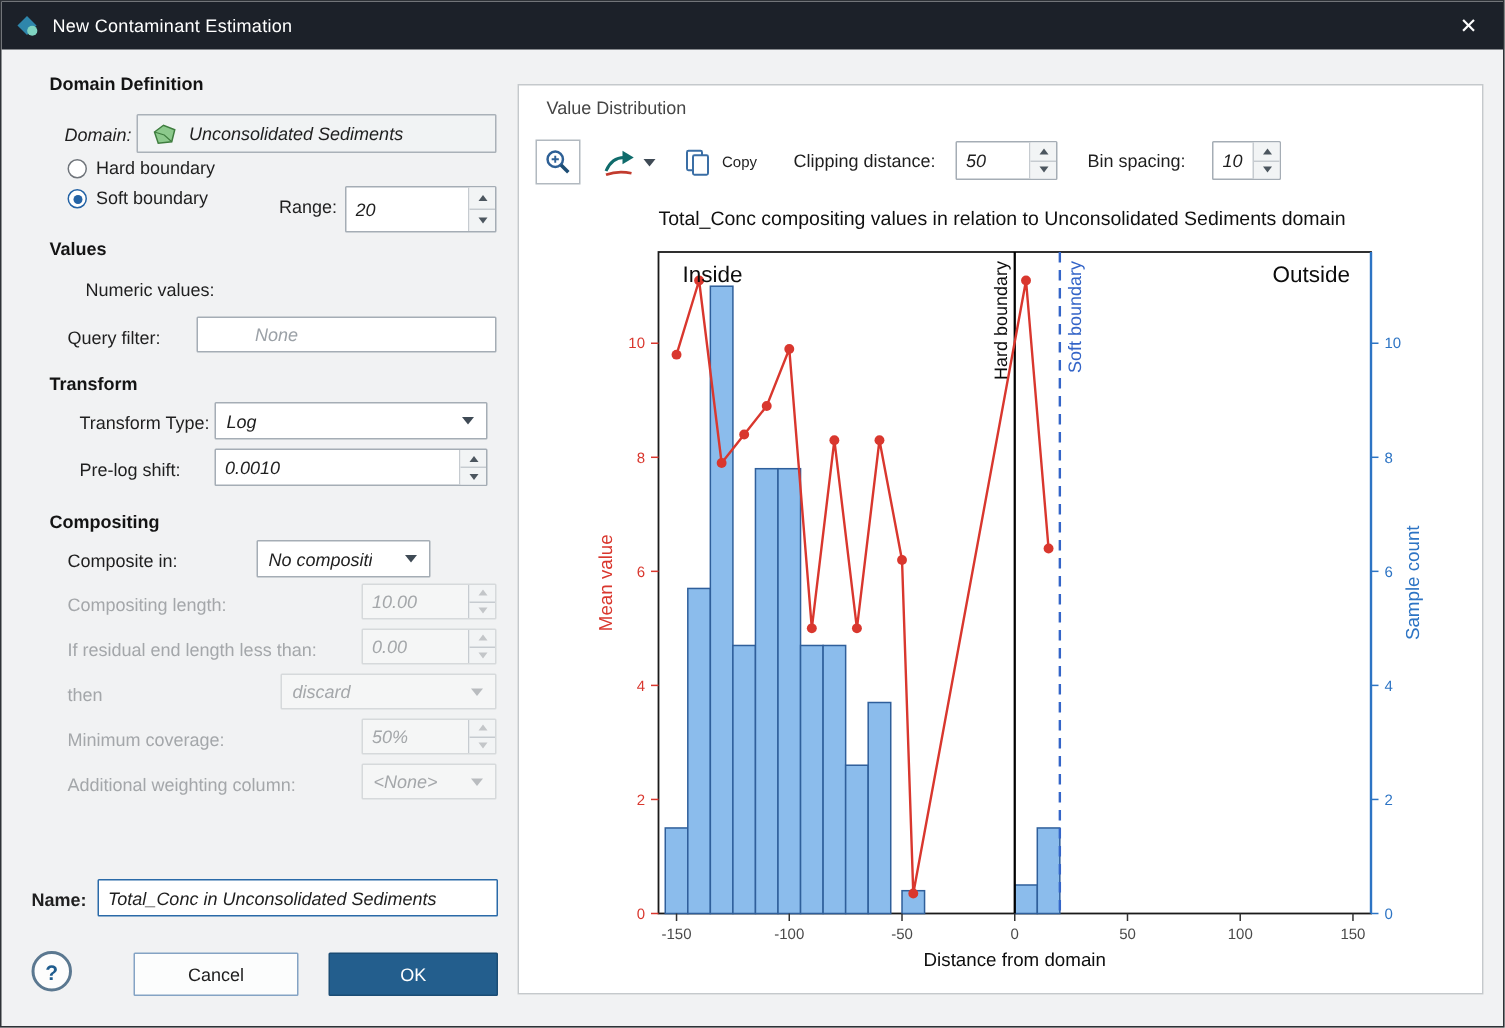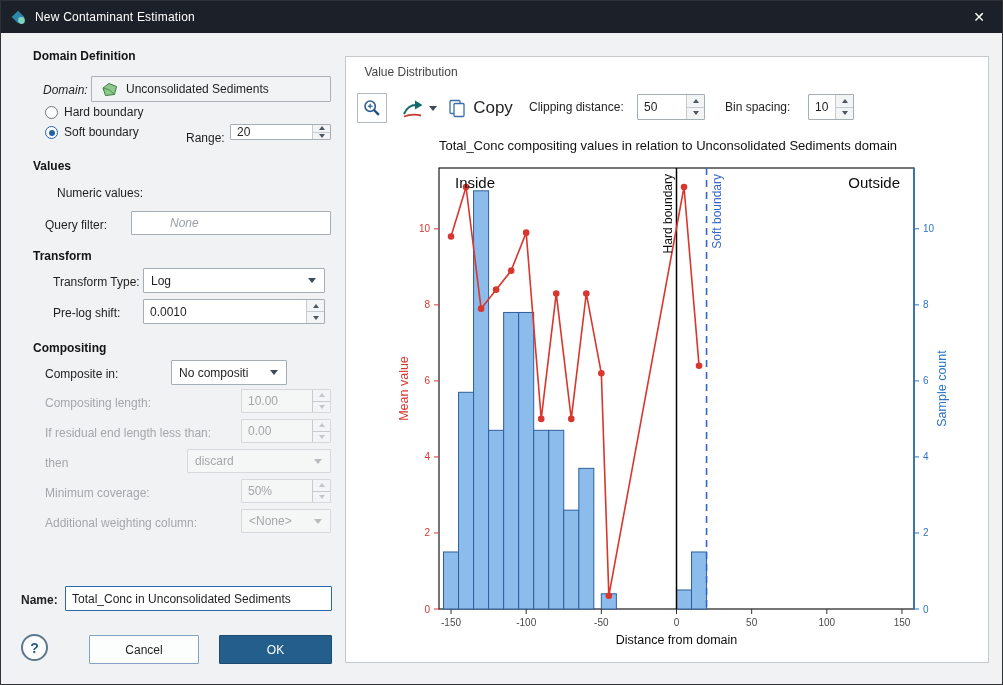--- a/index.html
+++ b/index.html
@@ -10,21 +10,21 @@
   .titlebar { position:absolute; left:0; top:0; right:0; height:32px; background:#1c2129; color:#fff; display:flex; align-items:center; }
   .titlebar .app-icon { margin-left:9px; width:17px; height:17px; }
   .titlebar .title { font-size:12px; margin-left:8px; letter-spacing:.2px; }
   .close-btn { position:absolute; right:0; top:0; width:46px; height:32px; display:flex; align-items:center; justify-content:center; font-size:14px; color:#fff; cursor:pointer; }
 
   
   .section-hdr { font-size:12px; font-weight:bold; color:#141414; }
   .lbl { font-size:12px; color:#1f1f1f; white-space:nowrap; }
   .lbl.dis { color:#a4a7aa; }
   .bold { font-weight:bold; }
-  .box { box-sizing:border-box; background:#fff; border:1px solid #a5adb5; border-radius:1px; display:flex; align-items:center; font-size:12px; color:#1f1f1f; }
+  .box { box-sizing:border-box; background:#fff; border:1px solid #a5adb5; border-radius:1px; display:flex; align-items:center; font-size:12px; color:#1f1f1f;font-style:italic; }
   .box input { border:none; outline:none; background:transparent; width:100%; height:100%; font:inherit; color:inherit; padding:0 6px; }
   .box input::placeholder { color:#9ba1a7; font-style:italic; }
   .box.dis { background:#f5f6f6; border-color:#d6d9db; color:#a4a7aa; }
   .combo { justify-content:space-between; padding-left:7px; cursor:default; }
   .combo .val { overflow:hidden; white-space:nowrap; }
   .chev { width:0; height:0; border-left:4px solid transparent; border-right:4px solid transparent; border-top:5px solid #3f4a55; margin:0 8px 0 6px; flex:none; }
   .dis .chev { border-top-color:#b9bcbf; }
   .spin-col { flex:none; margin-left:auto; width:17px; height:100%; display:flex; flex-direction:column; border-left:1px solid #c6cbd0; }
   .spin-btn { flex:1; display:flex; align-items:center; justify-content:center; background:#f2f4f5; cursor:pointer; }
   .spin-btn + .spin-btn { border-top:1px solid #c6cbd0; }
@@ -45,21 +45,21 @@
   .btn-ok { background:#235e8d; border:1px solid #1b4c74; color:#fff; }
   .help-circle { box-sizing:border-box; width:27px; height:27px; border-radius:50%; border:2px solid #5b7890; color:#1f5c8e; font-weight:bold; font-size:14px; display:flex; align-items:center; justify-content:center; background:#fdfdfd; cursor:pointer; }
 
   
   .panel { position:absolute; left:344px; top:55px; width:644px; height:607px; background:#ffffff; border:1px solid #c5c9cc; box-sizing:border-box; }
   .tab { position:absolute; top:0; height:30px; display:flex; align-items:center; justify-content:center; font-size:12px; box-sizing:border-box; cursor:pointer; }
   .tab.inactive { color:#454545; }
   .tab.active { background:#fff; border:1px solid #c5c9cc; border-bottom:3px solid #174e83; color:#174e83; font-weight:bold; }
   .toolbtn { position:absolute; box-sizing:border-box; display:flex; align-items:center; justify-content:center; background:#fff; cursor:pointer; }
   .toolbtn.framed { border:1px solid #b2b9c0; }
-  .toolbtn .txt { font-size:17px; color:#1f1f1f; margin-left:6px; }
+  .toolbtn .txt { font-size:10px; color:#1f1f1f; margin-left:6px; }
   .chart-title { position:absolute; text-align:center; font-size:13px; color:#101010; }
   svg text { font-family:"Liberation Sans", sans-serif; }
 </style>
 </head>
 <body>
 
 <div class="window">
 
   <div class="titlebar">
     <svg class="app-icon" viewBox="0 0 17 17">
@@ -83,21 +83,21 @@
 
   <div class="abs radio" style="left:44px; top:105px;">
     <span class="radio-o"></span>
     <span class="lbl">Hard boundary</span>
   </div>
   <div class="abs radio" style="left:44px; top:125px;">
     <span class="radio-o on"></span>
     <span class="lbl">Soft boundary</span>
   </div>
   <div class="abs lbl" style="left:185px; top:130px;">Range:</div>
-  <div class="abs box" style="left:229px; top:123px; width:101px; height:16px;">
+  <div class="abs box" style="left:229px; top:123px; width:101px; height:31px;">
     <input value="20" style="">
     <div class="spin-col">
       <div class="spin-btn">
           <i class="tri-up"></i>
         </div>
       <div class="spin-btn">
           <i class="tri-dn"></i>
         </div>
     </div>
   </div>

